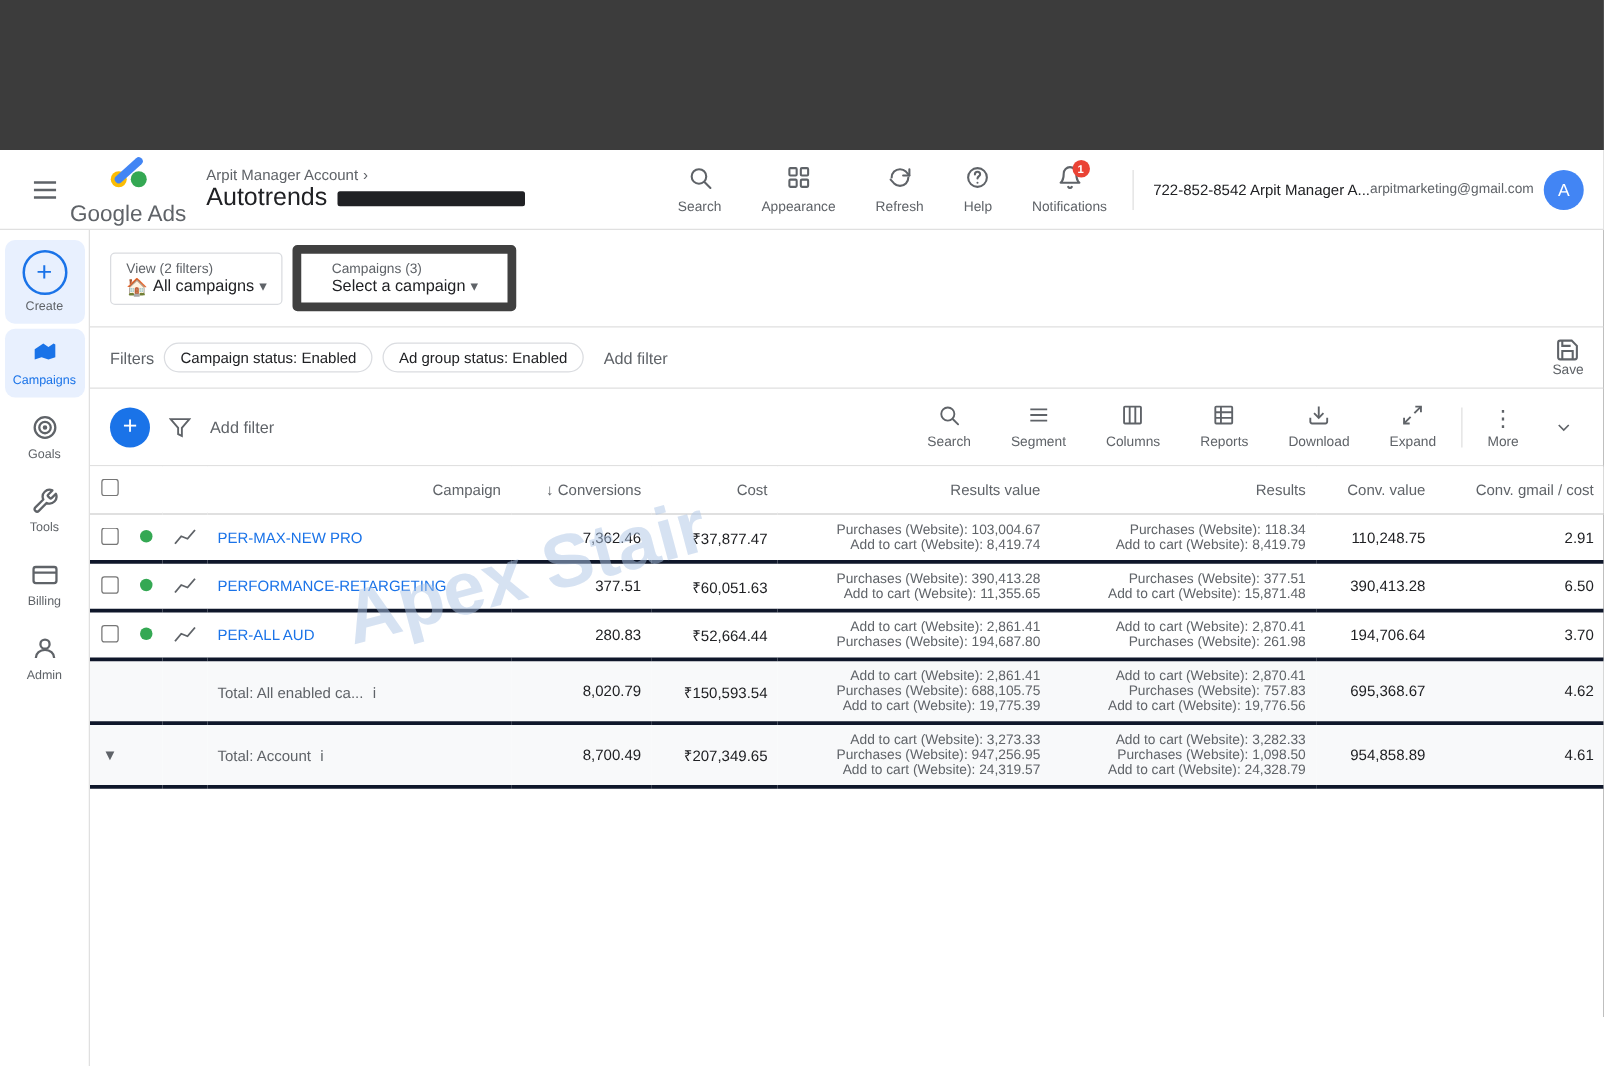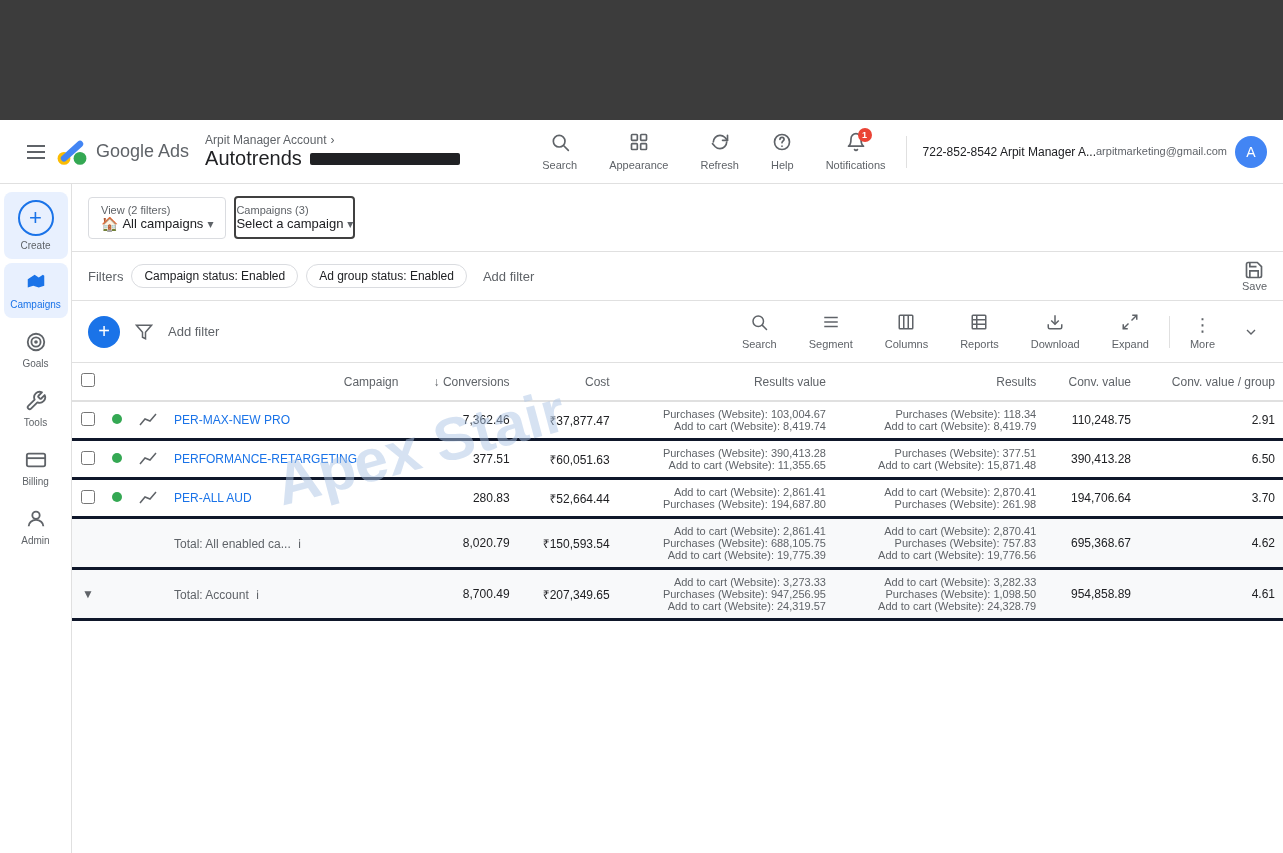--- a/index.html
+++ b/index.html
@@ -5,21 +5,21 @@
     * { box-sizing: border-box; margin: 0; padding: 0; }
     body { font-family: 'Google Sans', Arial, sans-serif; font-size: 13px; background: #3c3c3c; overflow: hidden; }
 
     .top-bar { height: 120px; background: #3c3c3c; }
 
     .main-container { background: #fff; height: 733px; display: flex; flex-direction: column; }
 
     
     .header { display: flex; align-items: center; padding: 0 16px; height: 64px; border-bottom: 1px solid #e0e0e0; background: #fff; }
     .hamburger { width: 40px; height: 40px; display: flex; align-items: center; justify-content: center; cursor: pointer; color: #5f6368; }
-    .google-ads-logo { display: flex; align-items: center; gap: 8px; margin-right: 16px; }
+    .google-ads-logo { display: flex; align-items: center; gap: 8px; margin-right: 16px; flex-direction: column; }
     .logo-icon { width: 32px; height: 32px; }
     .logo-text { font-size: 18px; font-weight: 400; color: #5f6368; }
     .account-info { display: flex; flex-direction: column; flex: 1; }
     .account-name { font-size: 12px; color: #5f6368; display: flex; align-items: center; gap: 4px; }
     .autotrends { font-size: 20px; font-weight: 500; color: #202124; display: flex; align-items: center; gap: 8px; }
     .autotrends-bar { width: 150px; height: 12px; background: #202124; border-radius: 2px; }
     .header-actions { display: flex; align-items: center; gap: 8px; }
     .header-action { display: flex; flex-direction: column; align-items: center; gap: 2px; padding: 8px 12px; cursor: pointer; color: #5f6368; border-radius: 4px; }
     .header-action-icon { font-size: 20px; position: relative; }
     .header-action-label { font-size: 11px; color: #5f6368; }
@@ -40,21 +40,21 @@
     .sidebar-item-label { font-size: 10px; text-align: center; }
 
     
     .main-content { flex: 1; display: flex; flex-direction: column; overflow: hidden; }
 
     
     .filter-bar { display: flex; align-items: center; gap: 8px; padding: 12px 16px; border-bottom: 1px solid #e0e0e0; }
     .view-filter { display: flex; align-items: center; gap: 8px; border: 1px solid #dadce0; border-radius: 4px; padding: 6px 12px; cursor: pointer; background: #fff; }
     .view-filter-label { font-size: 11px; color: #5f6368; }
     .view-filter-value { font-size: 13px; color: #202124; display: flex; align-items: center; gap: 4px; }
-    .campaign-filter { display: flex; align-items: center; gap: 8px; border: 2px solid #404040; border-radius: 4px; padding: 6px 0; cursor: pointer; background: #fff; }
+    .campaign-filter { display: flex; align-items: center; gap: 8px; border: 7px solid #404040; border-radius: 4px; padding: 6px 24px; cursor: pointer; background: #fff; }
     .dropdown-arrow { color: #5f6368; font-size: 12px; }
 
     
     .active-filters { display: flex; align-items: center; gap: 8px; padding: 8px 16px; border-bottom: 1px solid #e0e0e0; }
     .filters-label { font-size: 13px; color: #5f6368; }
     .filter-chip { border: 1px solid #dadce0; border-radius: 16px; padding: 4px 12px; font-size: 12px; color: #202124; cursor: pointer; }
     .add-filter-btn { font-size: 13px; color: #5f6368; cursor: pointer; padding: 4px 8px; }
     .save-btn-area { margin-left: auto; display: flex; flex-direction: column; align-items: center; font-size: 11px; color: #5f6368; cursor: pointer; }
 
     
@@ -381,21 +381,21 @@
               <th>
                 <span>Results value</span>
               </th>
               <th>
                 <span>Results</span>
               </th>
               <th>
                 <span>Conv. value</span>
               </th>
               <th>
-                <span>Conv. value / group</span>
+                <span>Conv. gmail / cost</span>
               </th>
             </tr>
           </thead>
           <tbody id="table-body">
           <tr>
     <td class="checkbox-cell"><input type="checkbox" style=""></td>
     <td class="status-cell"><span class="status-dot"></span></td>
     <td>
       <svg width="20" height="16" viewBox="0 0 20 16" fill="none">
                     <polyline points="2,14 7,8 12,10 18,3" stroke="#5f6368" stroke-width="1.5" fill="none"></polyline>

